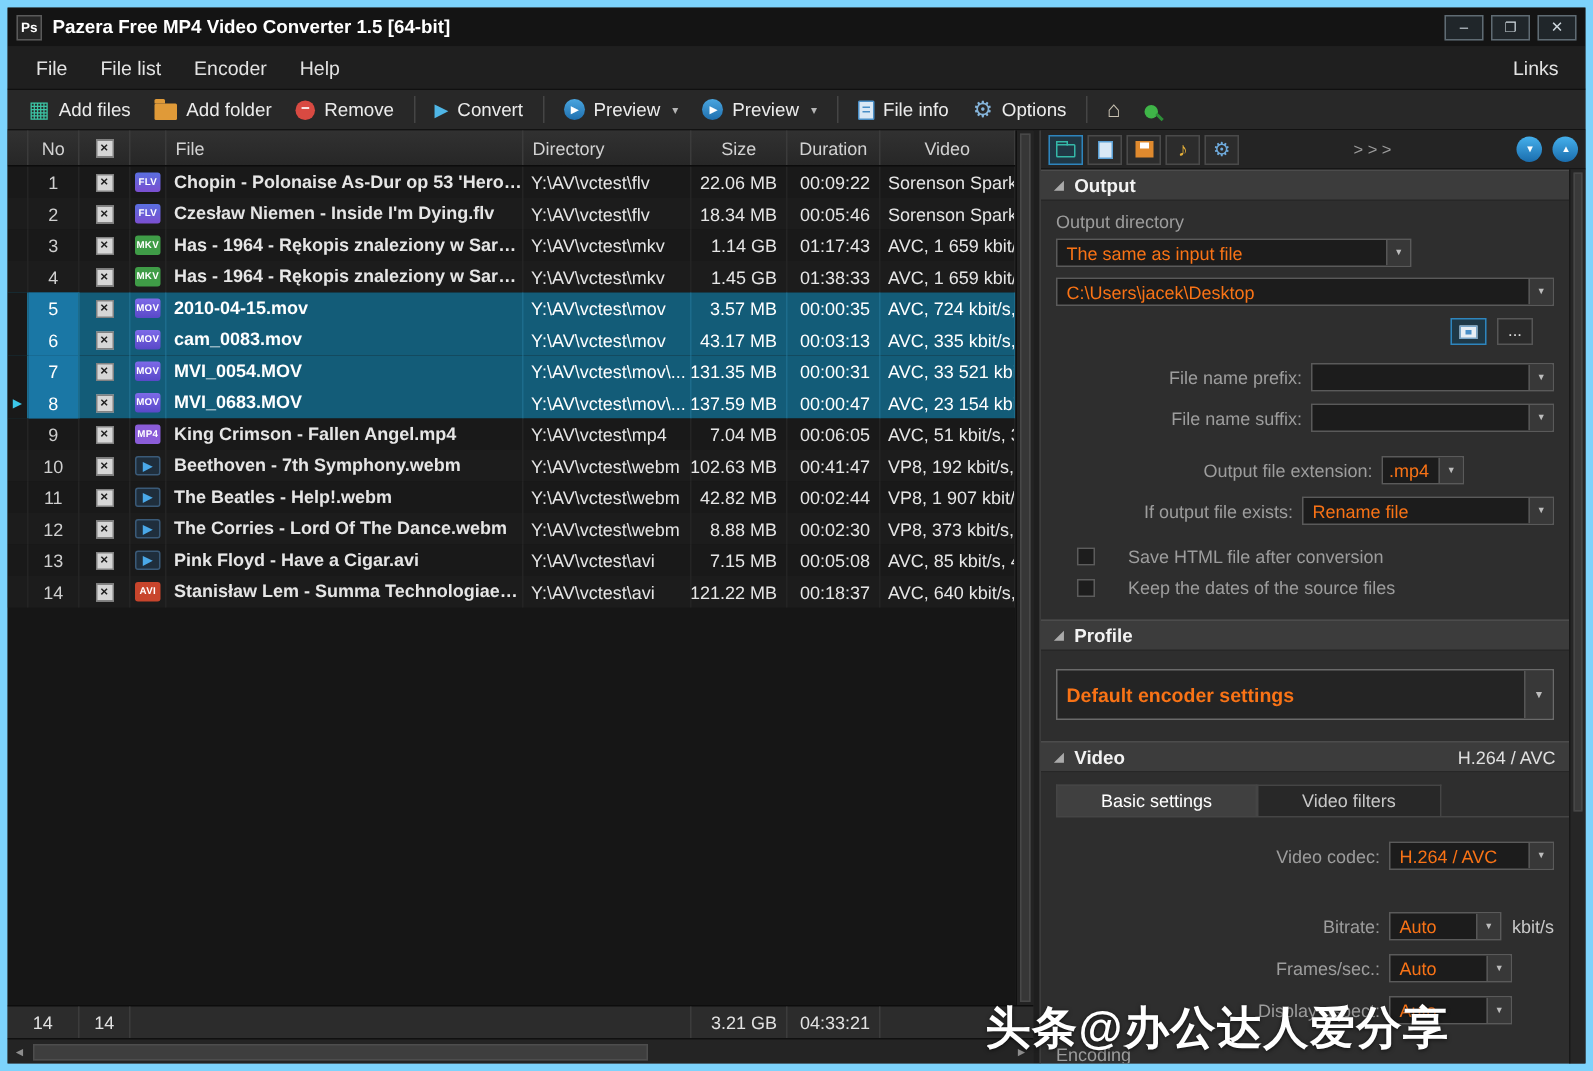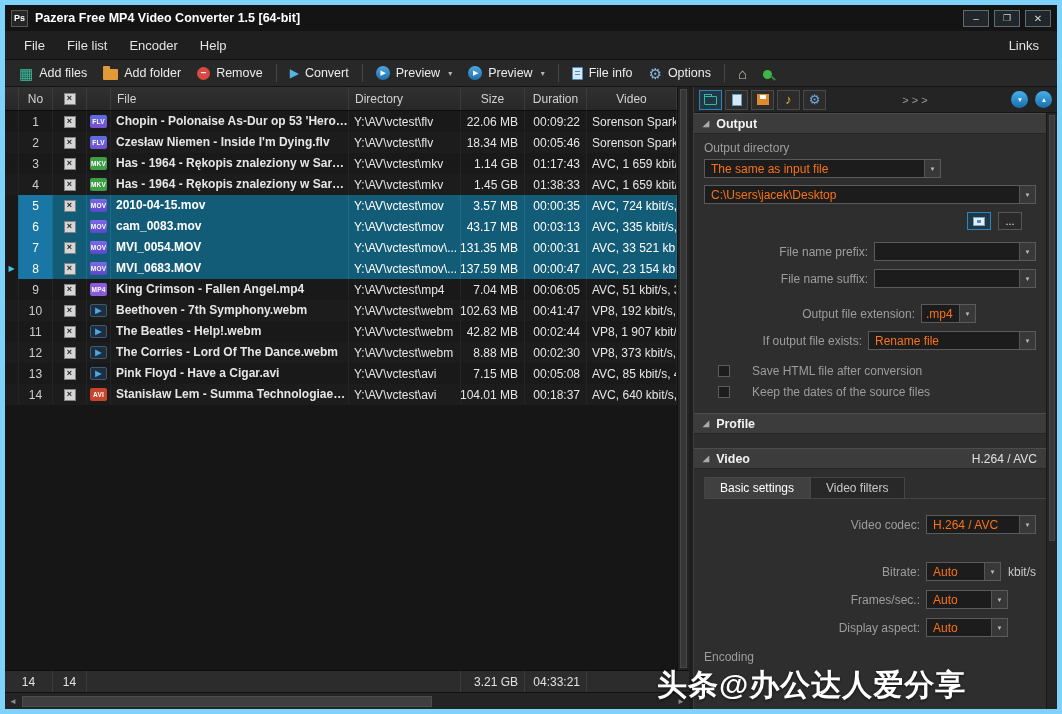--- a/index.html
+++ b/index.html
@@ -148,21 +148,21 @@
 
   .cb-row { display:flex; align-items:center; gap:22px; margin:14px 10px 0 24px; }
   .cb-row + .cb-row { margin-top:7px; }
   .cb { width:12px; height:12px; background:#1d1d1d; border:1px solid #5c5c5c; flex:0 0 auto; }
   .cb-label { color:#9d9d9d; font-size:12px; }
 
   .big-combo { margin:12px 10px 0 10px; height:34px; font-size:13px; font-weight:bold; padding-right:22px; border-color:#6a6a6a; background:#242424; }
   .big-combo::after { width:18px; font-size:7px; }
 
   .tabs { display:flex; margin:8px 0 0 10px; border-bottom:1px solid #454545; width:343px; }
-  .tab { height:21px; padding:0 15px; display:flex; align-items:center; font-size:12px; color:#c8c8c8; background:#282828; border:1px solid #454545; border-bottom:none;text-align:center; }
+  .tab { height:21px; padding:0 29px; display:flex; align-items:center; font-size:12px; color:#c8c8c8; background:#282828; border:1px solid #454545; border-bottom:none;text-align:center; }
   .tab.active { background:#404040; color:#fff; }
 
   .unit { color:#c9c9c9; font-size:12px; margin-left:7px; }
   .mt16 { margin-top:16px; } .mt28 { margin-top:28px; } .mt9 { margin-top:9px; } .mt14 { margin-top:14px; } .mt7 { margin-top:7px; } .mt4 { margin-top:4px; }
   .enc-row { margin:13px 10px 0 10px; }
   .enc-row .flabel { text-align:left; padding-left:0; }
 
   
   .watermark { position:absolute; left:652px; top:660px; z-index:60; color:#ffffff; font-size:30px; font-weight:bold; letter-spacing:1px; text-shadow:0 1px 3px rgba(0,0,0,.65); white-space:nowrap; pointer-events:none; }
 </style>
@@ -467,21 +467,21 @@
       <span class="c-ptr"></span>
       <span class="c-no">14</span>
       <span class="c-chk">
                   <span class="chk checked"></span>
                 </span>
       <span class="c-icon">
                   <span class="ficon ficon-avi">AVI</span>
                 </span>
       <span class="c-file">Stanisław Lem - Summa Technologiae po 30...</span>
       <span class="c-dir">Y:\AV\vctest\avi</span>
-      <span class="c-size">104.01 MB</span>
+      <span class="c-size">121.22 MB</span>
       <span class="c-dur">00:18:37</span>
       <span class="c-video">AVC, 640 kbit/s, 4</span>
     </div>
   </div>
         </div>
         <div class="vscroll">
             <div class="vthumb"></div>
           </div>
       </div>
 
@@ -583,20 +583,23 @@
           </div>
           <div class="cb-row">
             <span class="cb"></span>
             <span class="cb-label">Keep the dates of the source files</span>
           </div>
 
           <div class="sec-header mt14">
             <span class="sec-arrow">◢</span>
             <span>Profile</span>
           </div>
+          <div class="combo big-combo">
+              <span>Default encoder settings</span>
+            </div>
 
           <div class="sec-header mt14">
             <span class="sec-arrow">◢</span>
             <span>Video</span>
             <span class="sec-badge">H.264 / AVC</span>
           </div>
 
           <div class="tabs">
             <span class="tab active">Basic settings</span>
             <span class="tab">Video filters</span>

